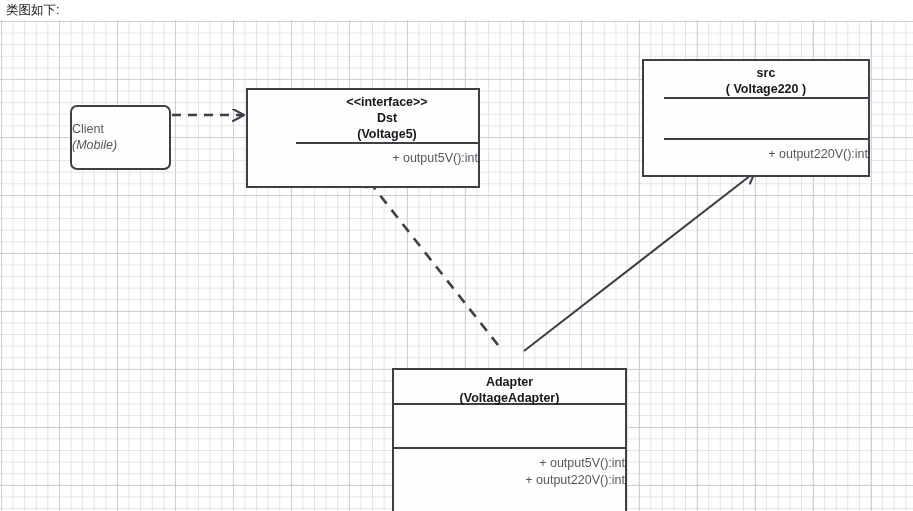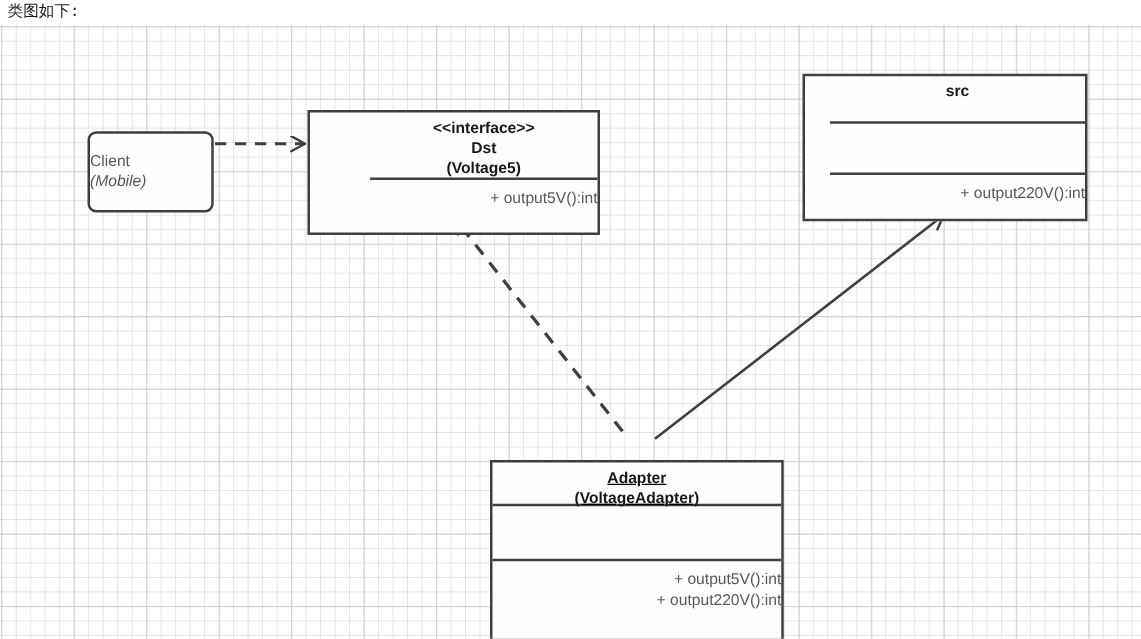--- a/index.html
+++ b/index.html
@@ -22,21 +22,21 @@
   }
 
   
   #caption {
     position: absolute;
     left: 6px;
     top: 2px;
     font-size: 12.5px;
     line-height: 16px;
     color: #1a1a1a;
-    font-family: Liberation Mono, monospace;
+    font-family: Liberation Sans, sans-serif;
     white-space: nowrap;
     z-index: 8;
   }
 
   
   #canvas {
     position: absolute;
     left: 0;
     top: 20px;
     width: 913px;
@@ -122,21 +122,21 @@
   #box-dst    { left: 246px; top: 68px;  width: 234px; height: 100px; padding-left: 48px; }
   #box-dst .head { height: 52px; }
   #box-dst .body { height: 46px; }
 
   #box-src    { left: 642px; top: 39px;  width: 228px; height: 118px; padding-left: 20px; }
   #box-src .head  { height: 36px; }
   #box-src .attrs { height: 41px; }
   #box-src .body  { height: 39px; }
 
   #box-adapter { left: 392px; top: 348px; width: 235px; height: 145px; }
-  #box-adapter .head  { height: 33px; text-decoration: underline; }
+  #box-adapter .head  { height: 33px; }
   #box-adapter .attrs { height: 44px; }
   #box-adapter .body  { height: 64px; }
 </style>
 </head>
 <body>
 
 <div id="page">
 
   <div id="caption">类图如下:</div>
 
@@ -174,20 +174,21 @@
         <div class="title-line">(Voltage5)</div>
       </div>
       <div class="cell body members">
         <div class="member-line">+ output5V():int</div>
       </div>
     </div>
 
     <div class="uml" id="box-src">
       <div class="cell head">
         <div class="title-line">src</div>
+        <div class="title-line">( Voltage220 )</div>
       </div>
       <div class="cell attrs"></div>
       <div class="cell body members">
         <div class="member-line">+ output220V():int</div>
       </div>
     </div>
 
     <div class="uml" id="box-adapter">
       <div class="cell head">
         <div class="title-line">Adapter</div>

